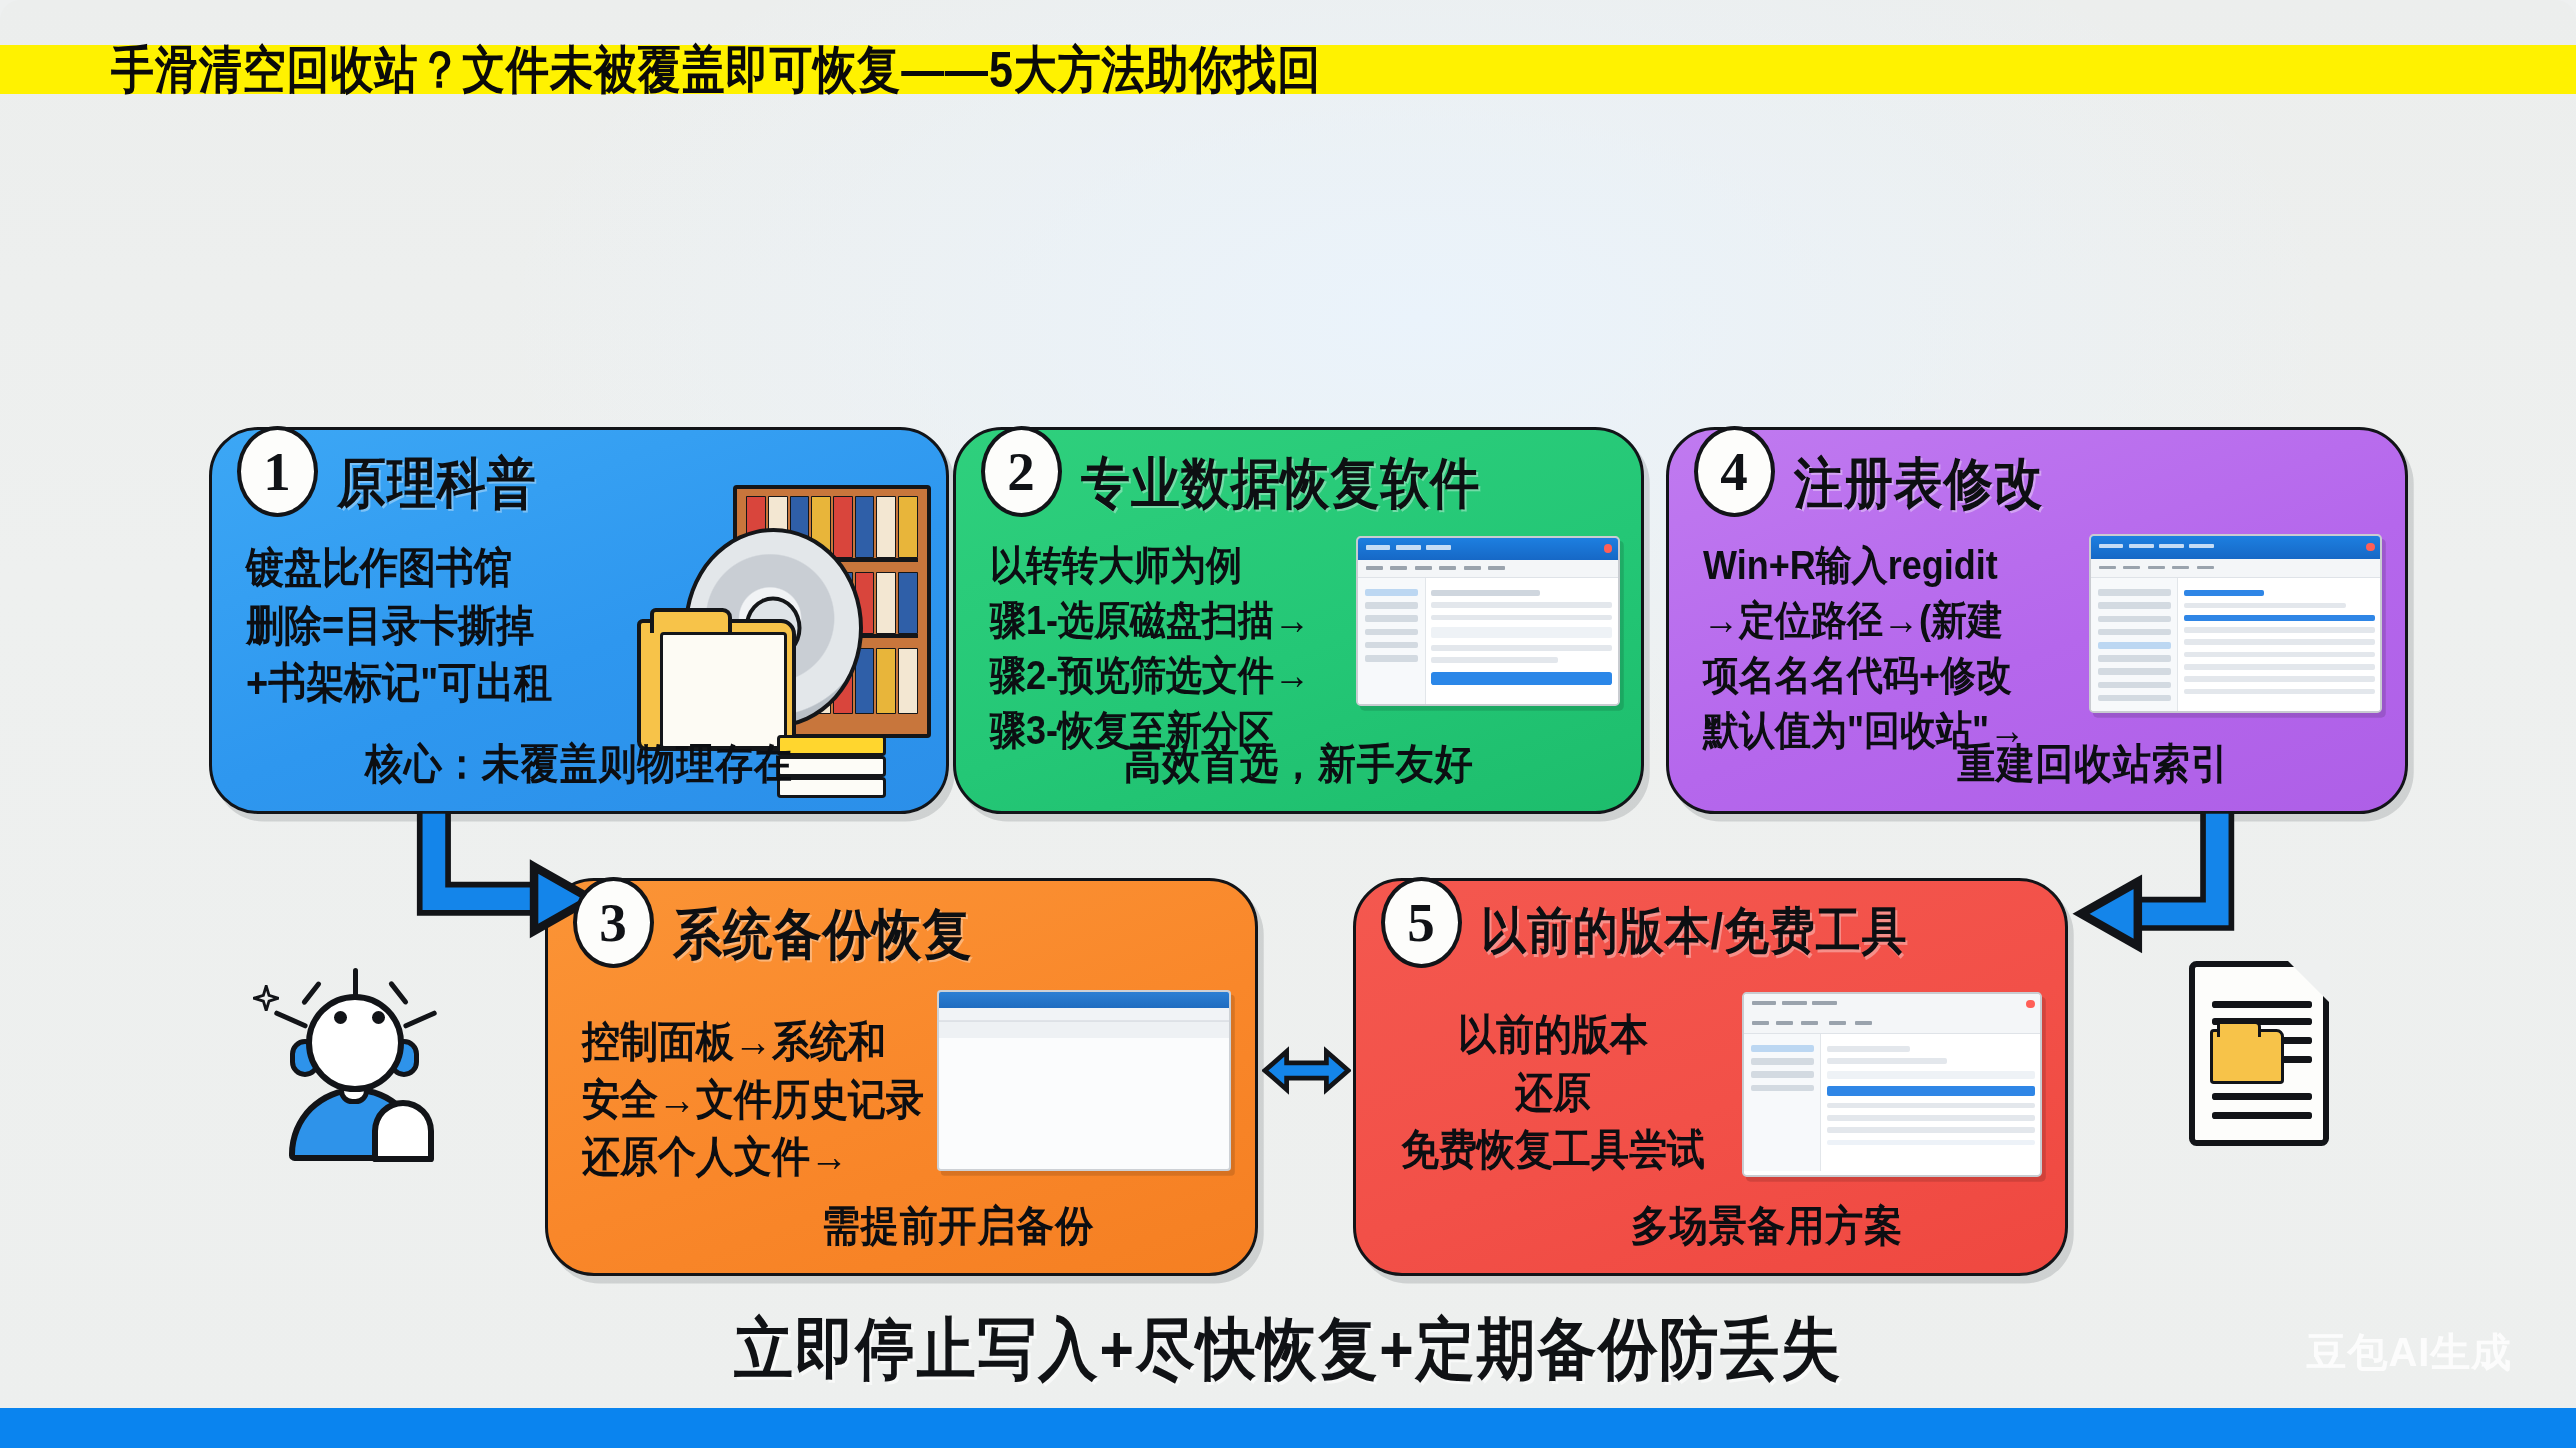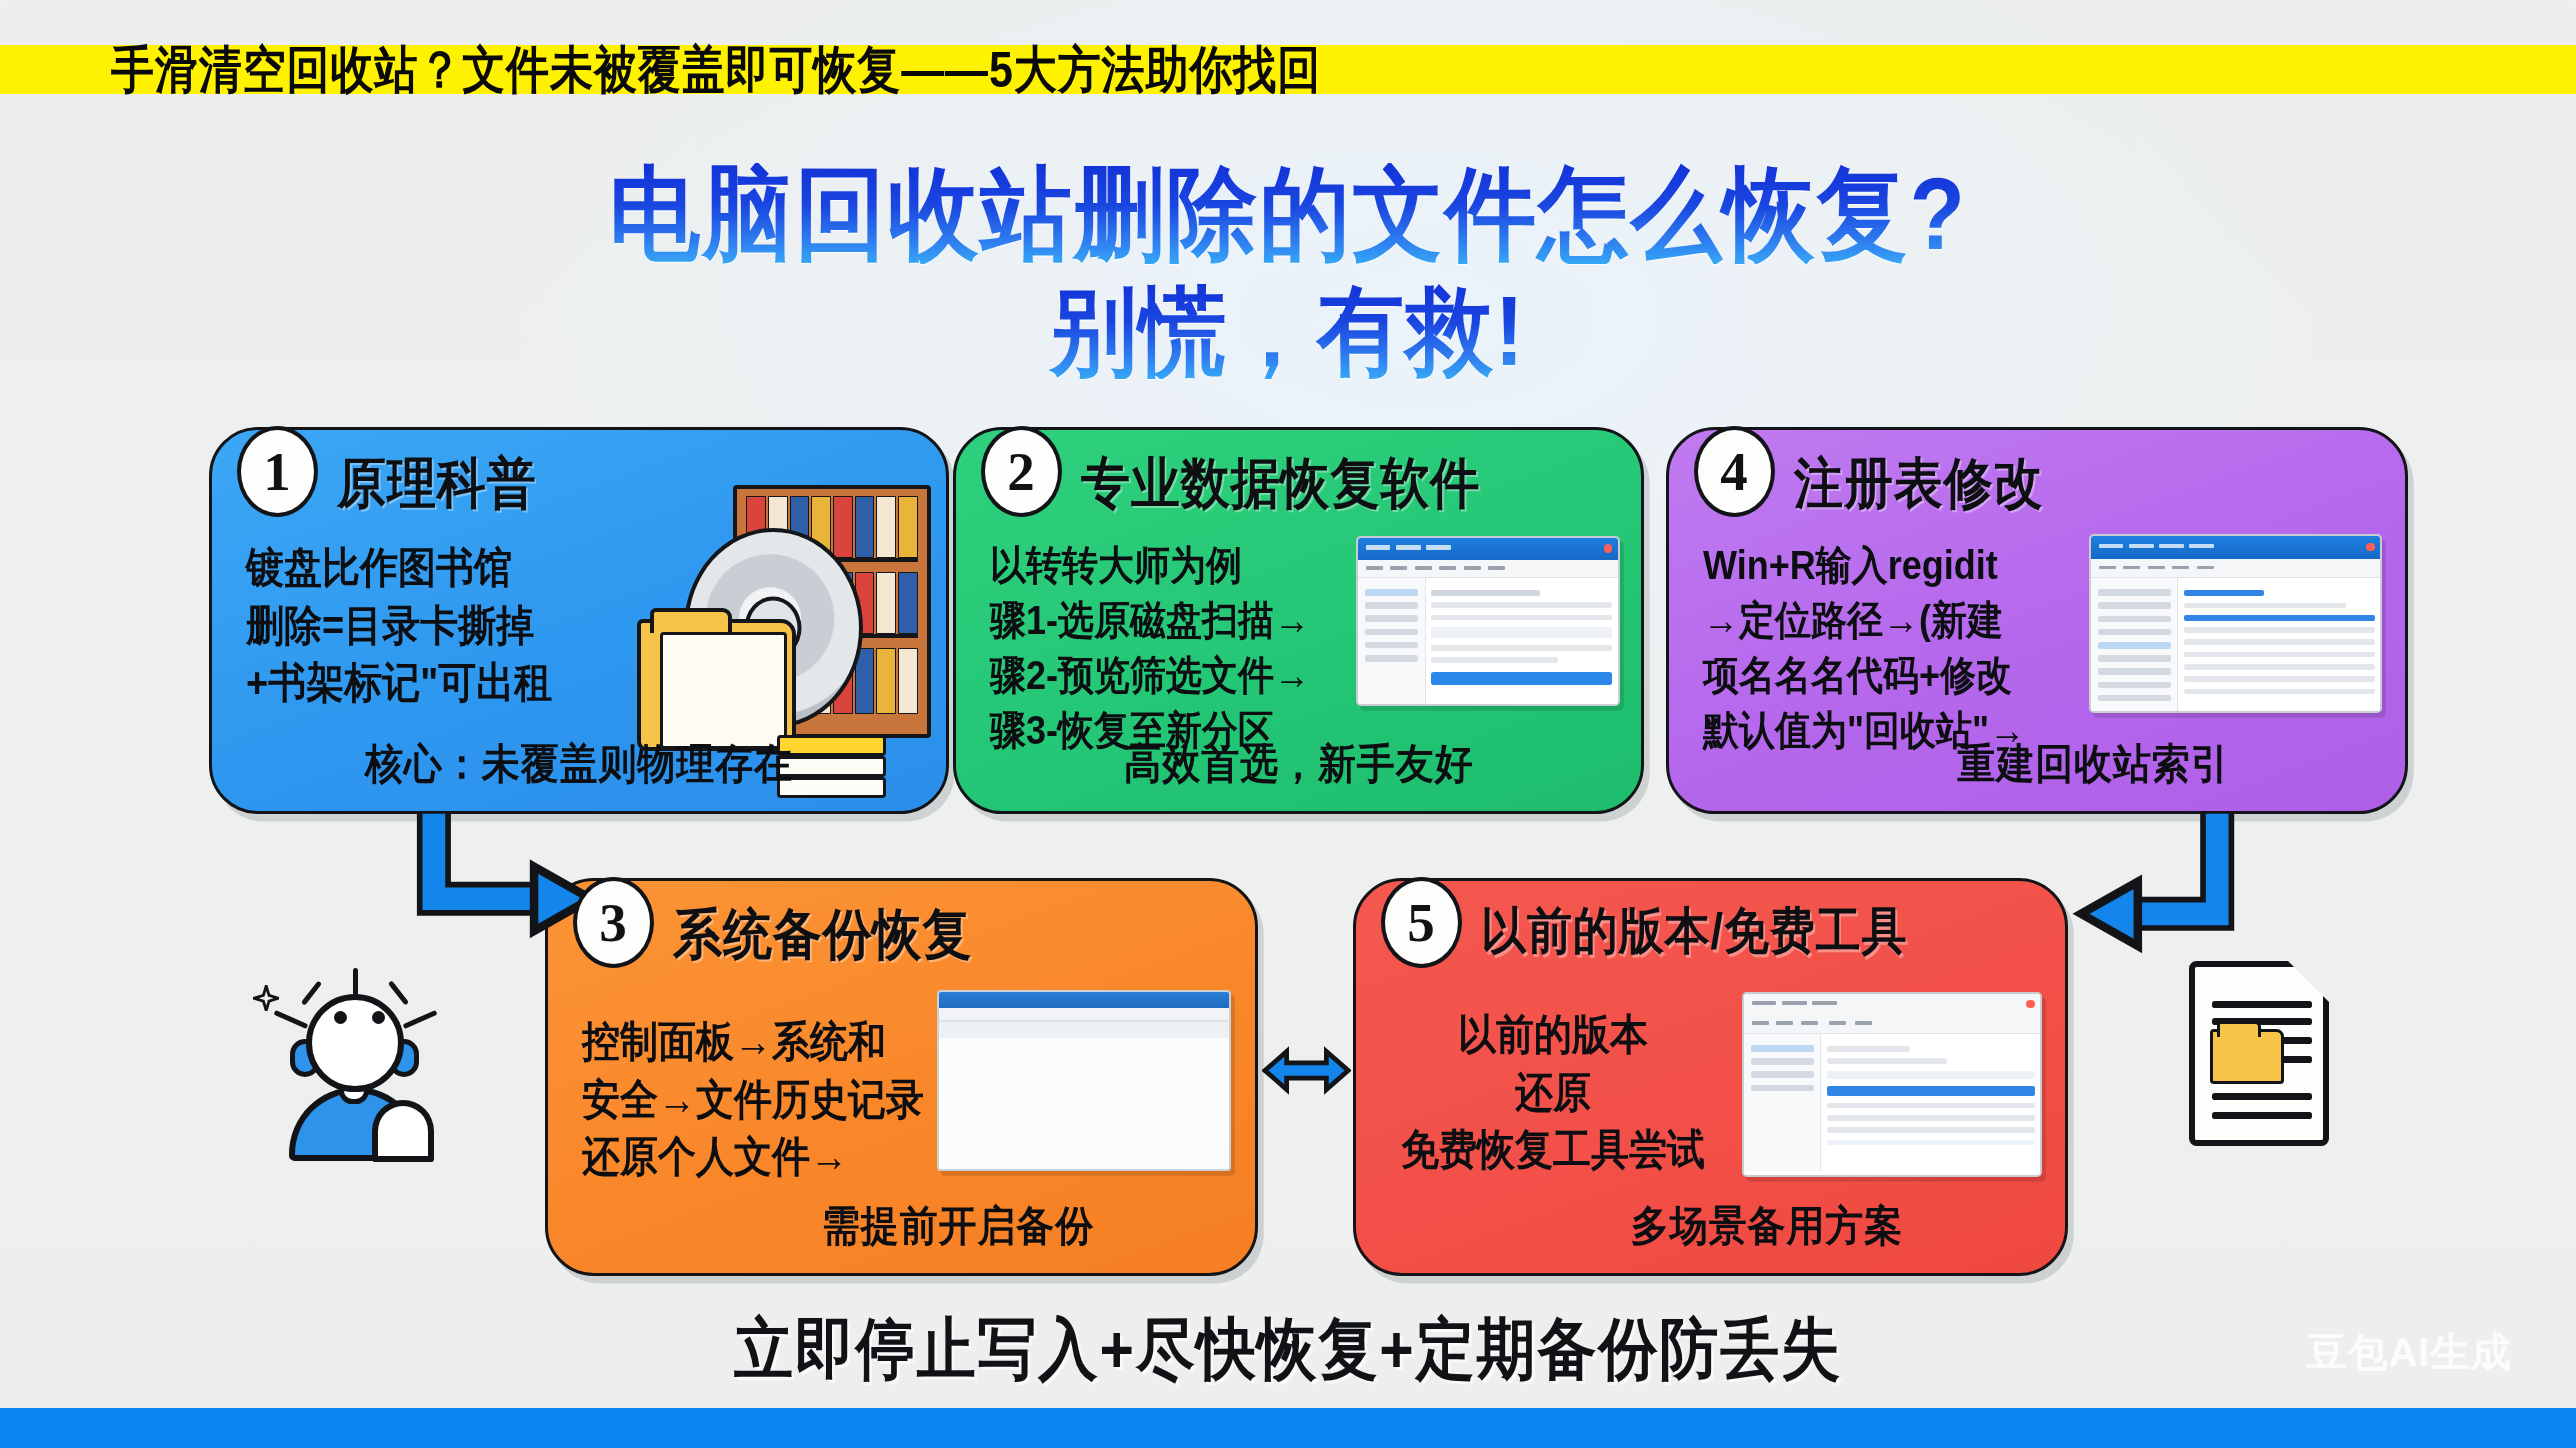--- a/index.html
+++ b/index.html
@@ -214,24 +214,20 @@
 </style>
 </head>
 <body>
 
 <div id="stage">
 
   <div class="banner">
     <div class="banner-text">手滑清空回收站？文件未被覆盖即可恢复——5大方法助你找回</div>
   </div>
 
-  <div class="title-wrap">
-    <div class="title-l1">电脑回收站删除的文件怎么恢复?</div>
-    <div class="title-l2">别慌，有救!</div>
-  </div>
 
   <div class="card" id="card1">
     <div class="badge">1</div>
     <div class="card-title">原理科普</div>
     <div class="body-lines narrow">
       <div>镀盘比作图书馆</div>
       <div>删除=目录卡撕掉</div>
       <div>+书架标记"可出租</div>
     </div>
 

